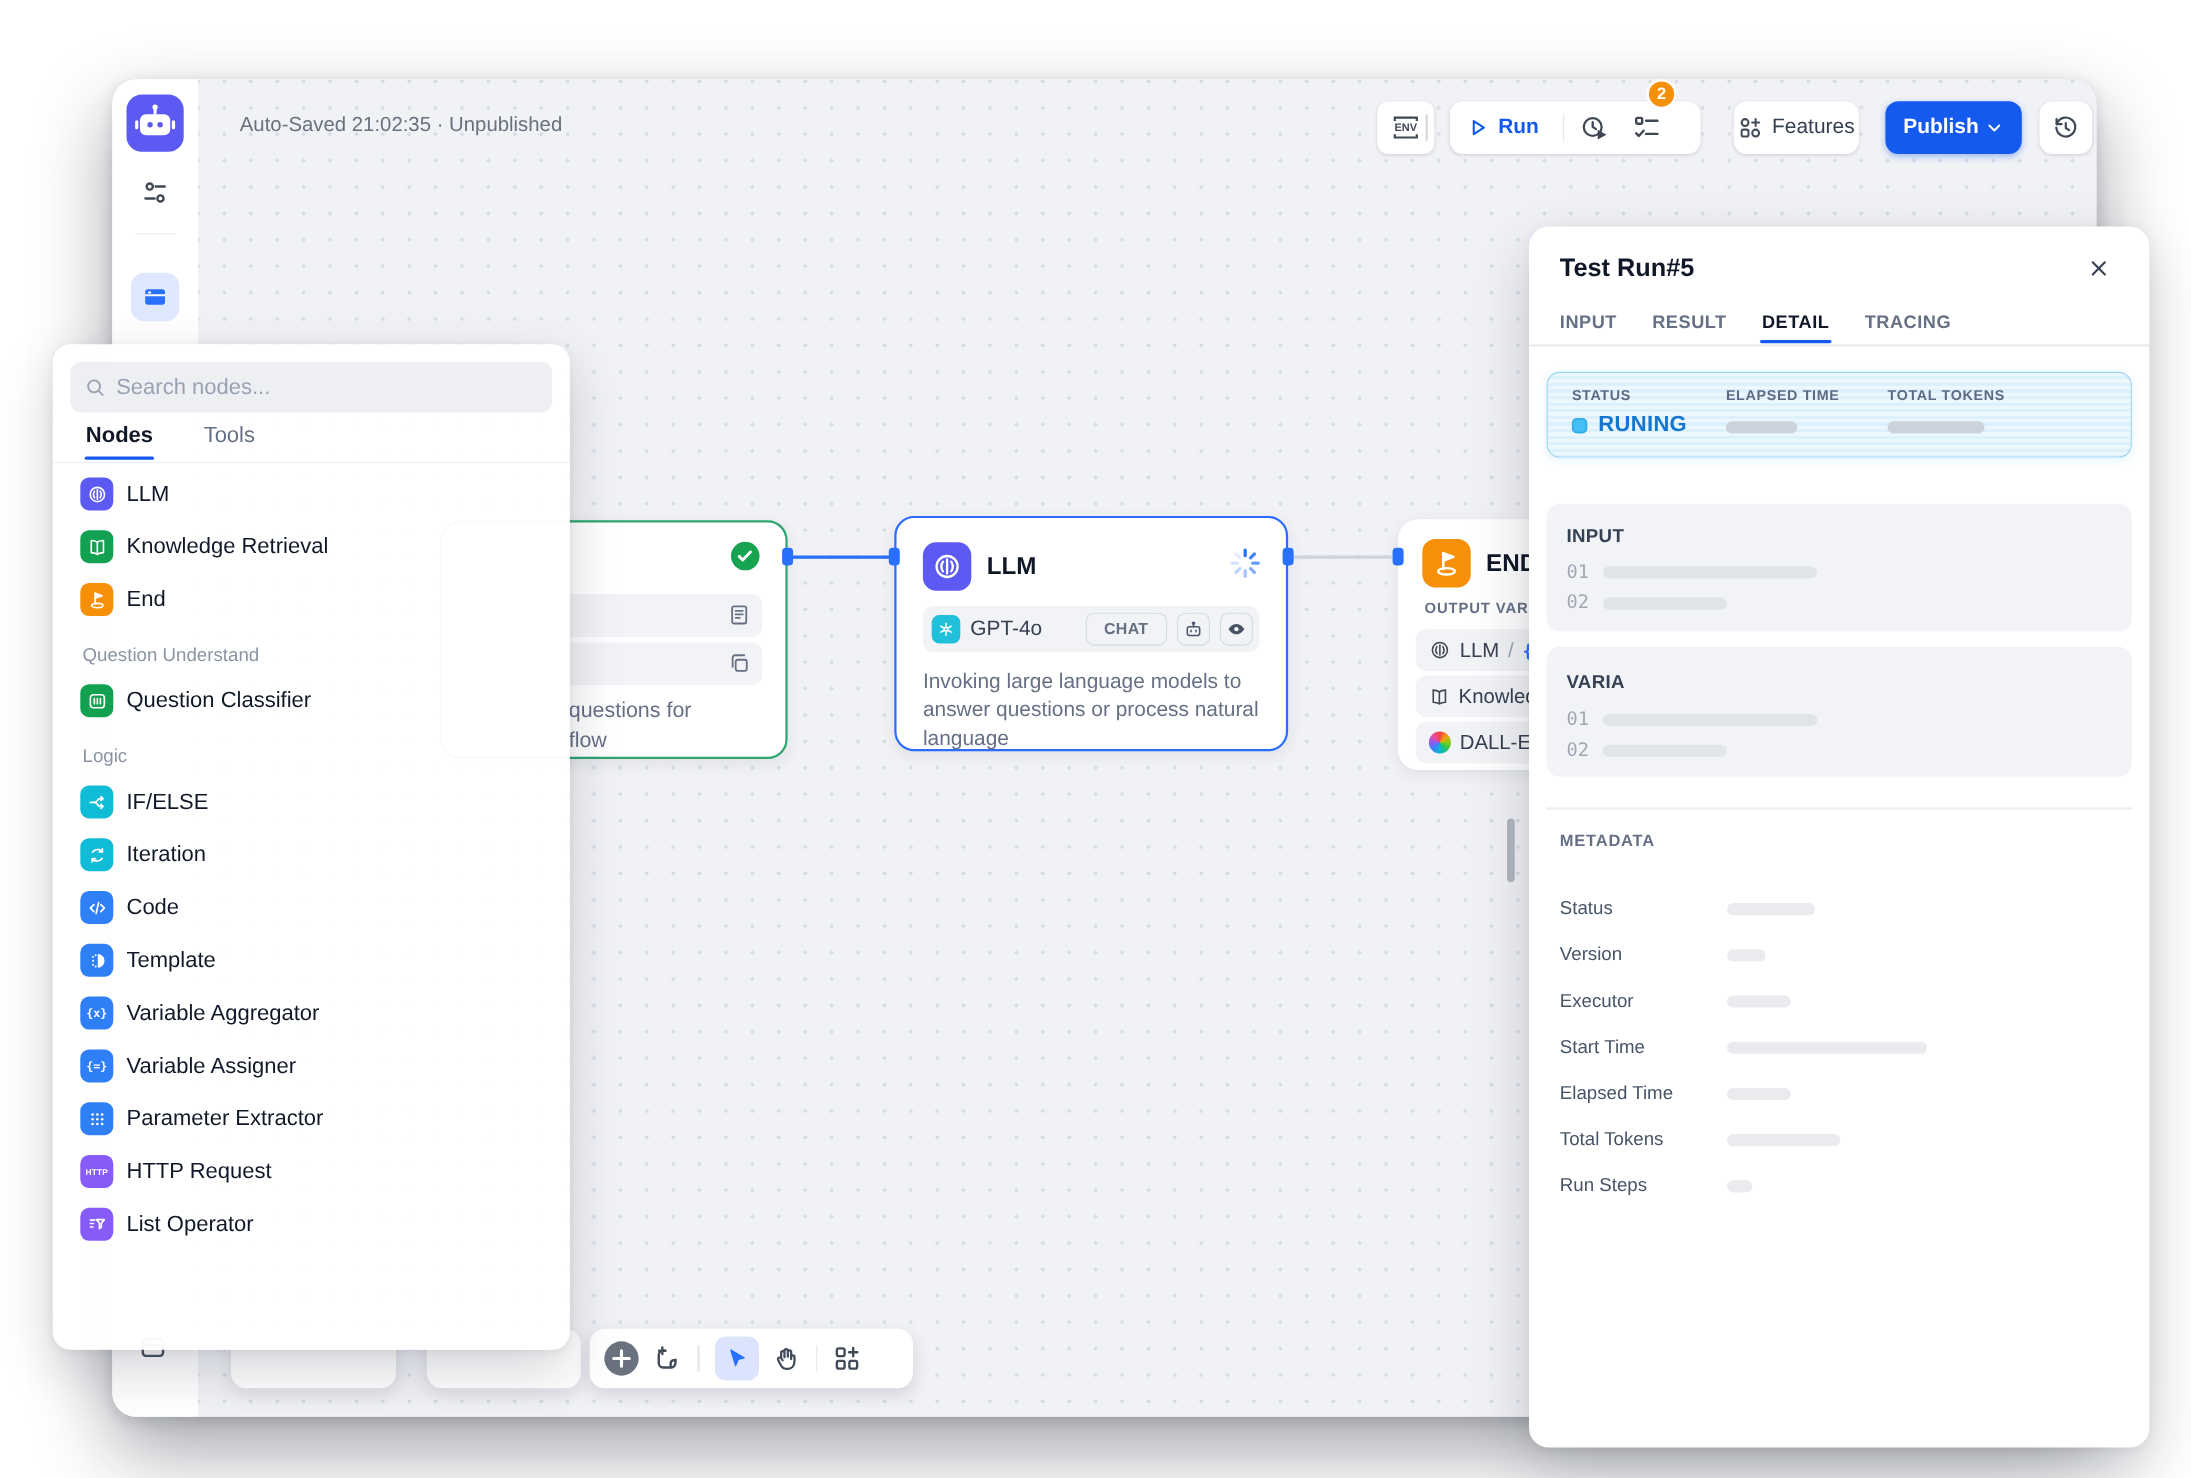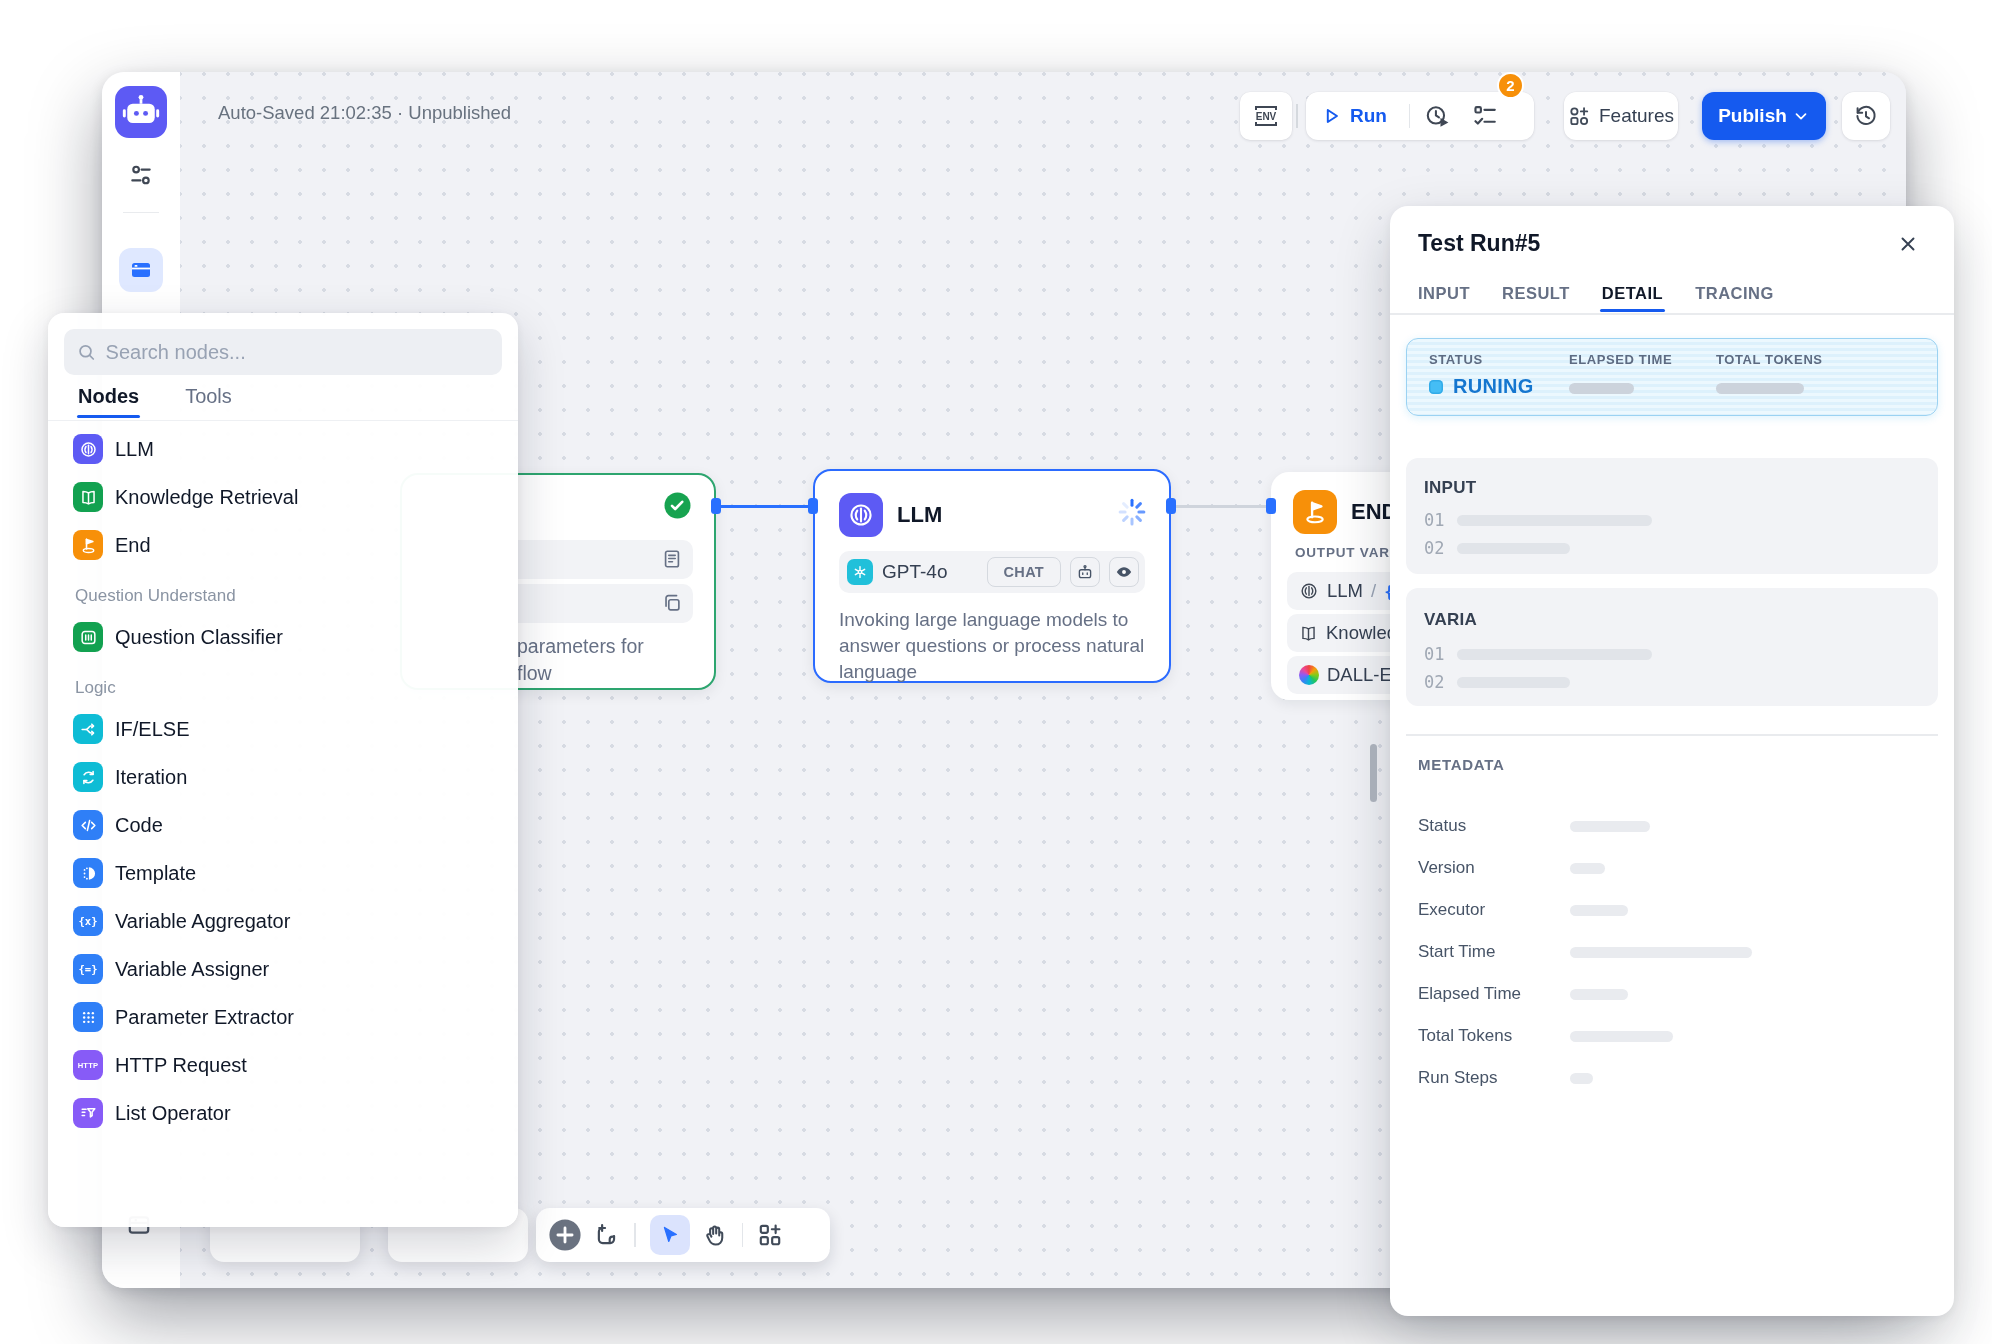--- a/index.html
+++ b/index.html
@@ -20,21 +20,21 @@
   .app-icon { position:absolute; left:13px; top:14px; width:52px; height:52px; border-radius:14px; background:#5d5af4; display:flex; align-items:center; justify-content:center; }
   .sb-icon { position:absolute; left:26px; width:26px; height:26px; color:#3f4754; }
   .sb-divider { position:absolute; left:21px; top:140px; width:36px; height:1px; background:#e9ebee; }
   .win-btn { position:absolute; left:17px; top:176px; width:44px; height:44px; border-radius:12px; background:#dfe8ff; display:flex; align-items:center; justify-content:center; }
   .sb-bottom { position:absolute; left:24px; top:1140px; width:26px; height:26px; color:#4b5563; }
 
   
   .autosave { position:absolute; left:116px; top:30px; font-size:18.5px; color:#68727f; }
   .tb-btn { position:absolute; top:20px; height:48px; background:#fff; border-radius:12px;
     box-shadow:0 1px 3px rgba(16,24,40,.10), 0 0 0 .5px rgba(16,24,40,.03);
-    display:flex; align-items:center; justify-content:center; }
+    display:flex; align-items:center; justify-content:center;margin-left:12px; }
   .env-btn { left:1138px; width:52px; border-radius:10px; }
   .tb-vdiv { position:absolute; left:1194px; top:32px; width:1.5px; height:24px; background:#d5d9de; }
   .run-group { left:1204px; width:228px; gap:0; padding:0 14px; justify-content:flex-start; }
   .run-label { color:var(--accent); font-size:19px; font-weight:600; margin-left:8px; }
   .grp-div { width:1.5px; height:24px; background:#e3e6ea; margin:0 14px; }
   .features-btn { left:1462px; width:114px; gap:9px; }
   .features-label { font-size:19px; color:#354052; font-weight:500; }
   .publish-btn { left:1600px; width:124px; background:var(--accent); gap:5px; box-shadow:0 2px 6px rgba(21,90,239,.35);border-radius:12px; }
   .publish-label { color:#fff; font-size:19px; font-weight:600; }
   .history-btn { left:1740px; width:48px; }
@@ -262,21 +262,21 @@
       </div>
       <div class="gray-row" style="top:109px">
         <span class="row-icon">
           <svg width="22" height="22" viewBox="0 0 24 24" fill="none" stroke="#667085" stroke-width="1.8" stroke-linecap="round">
             <rect x="8.5" y="8.5" width="11" height="11" rx="2"></rect>
             <path d="M5.5 15.5v-9a2.5 2.5 0 0 1 2.5-2.5h9"></path>
           </svg>
         </span>
       </div>
       <div class="start-desc">
-        <div>parameters for</div>
+        <div>questions for</div>
         <div>flow</div>
       </div>
     </div>
 
     <div class="node llm-node">
       <div class="node-header">
         <span class="node-ic ic-indigo">
           <svg width="28" height="28" viewBox="0 0 24 24" fill="none" stroke="#fff" stroke-width="1.8" stroke-linecap="round">
             <circle cx="12" cy="12" r="8.2"></circle>
             <path d="M12 6.5v11"></path>

